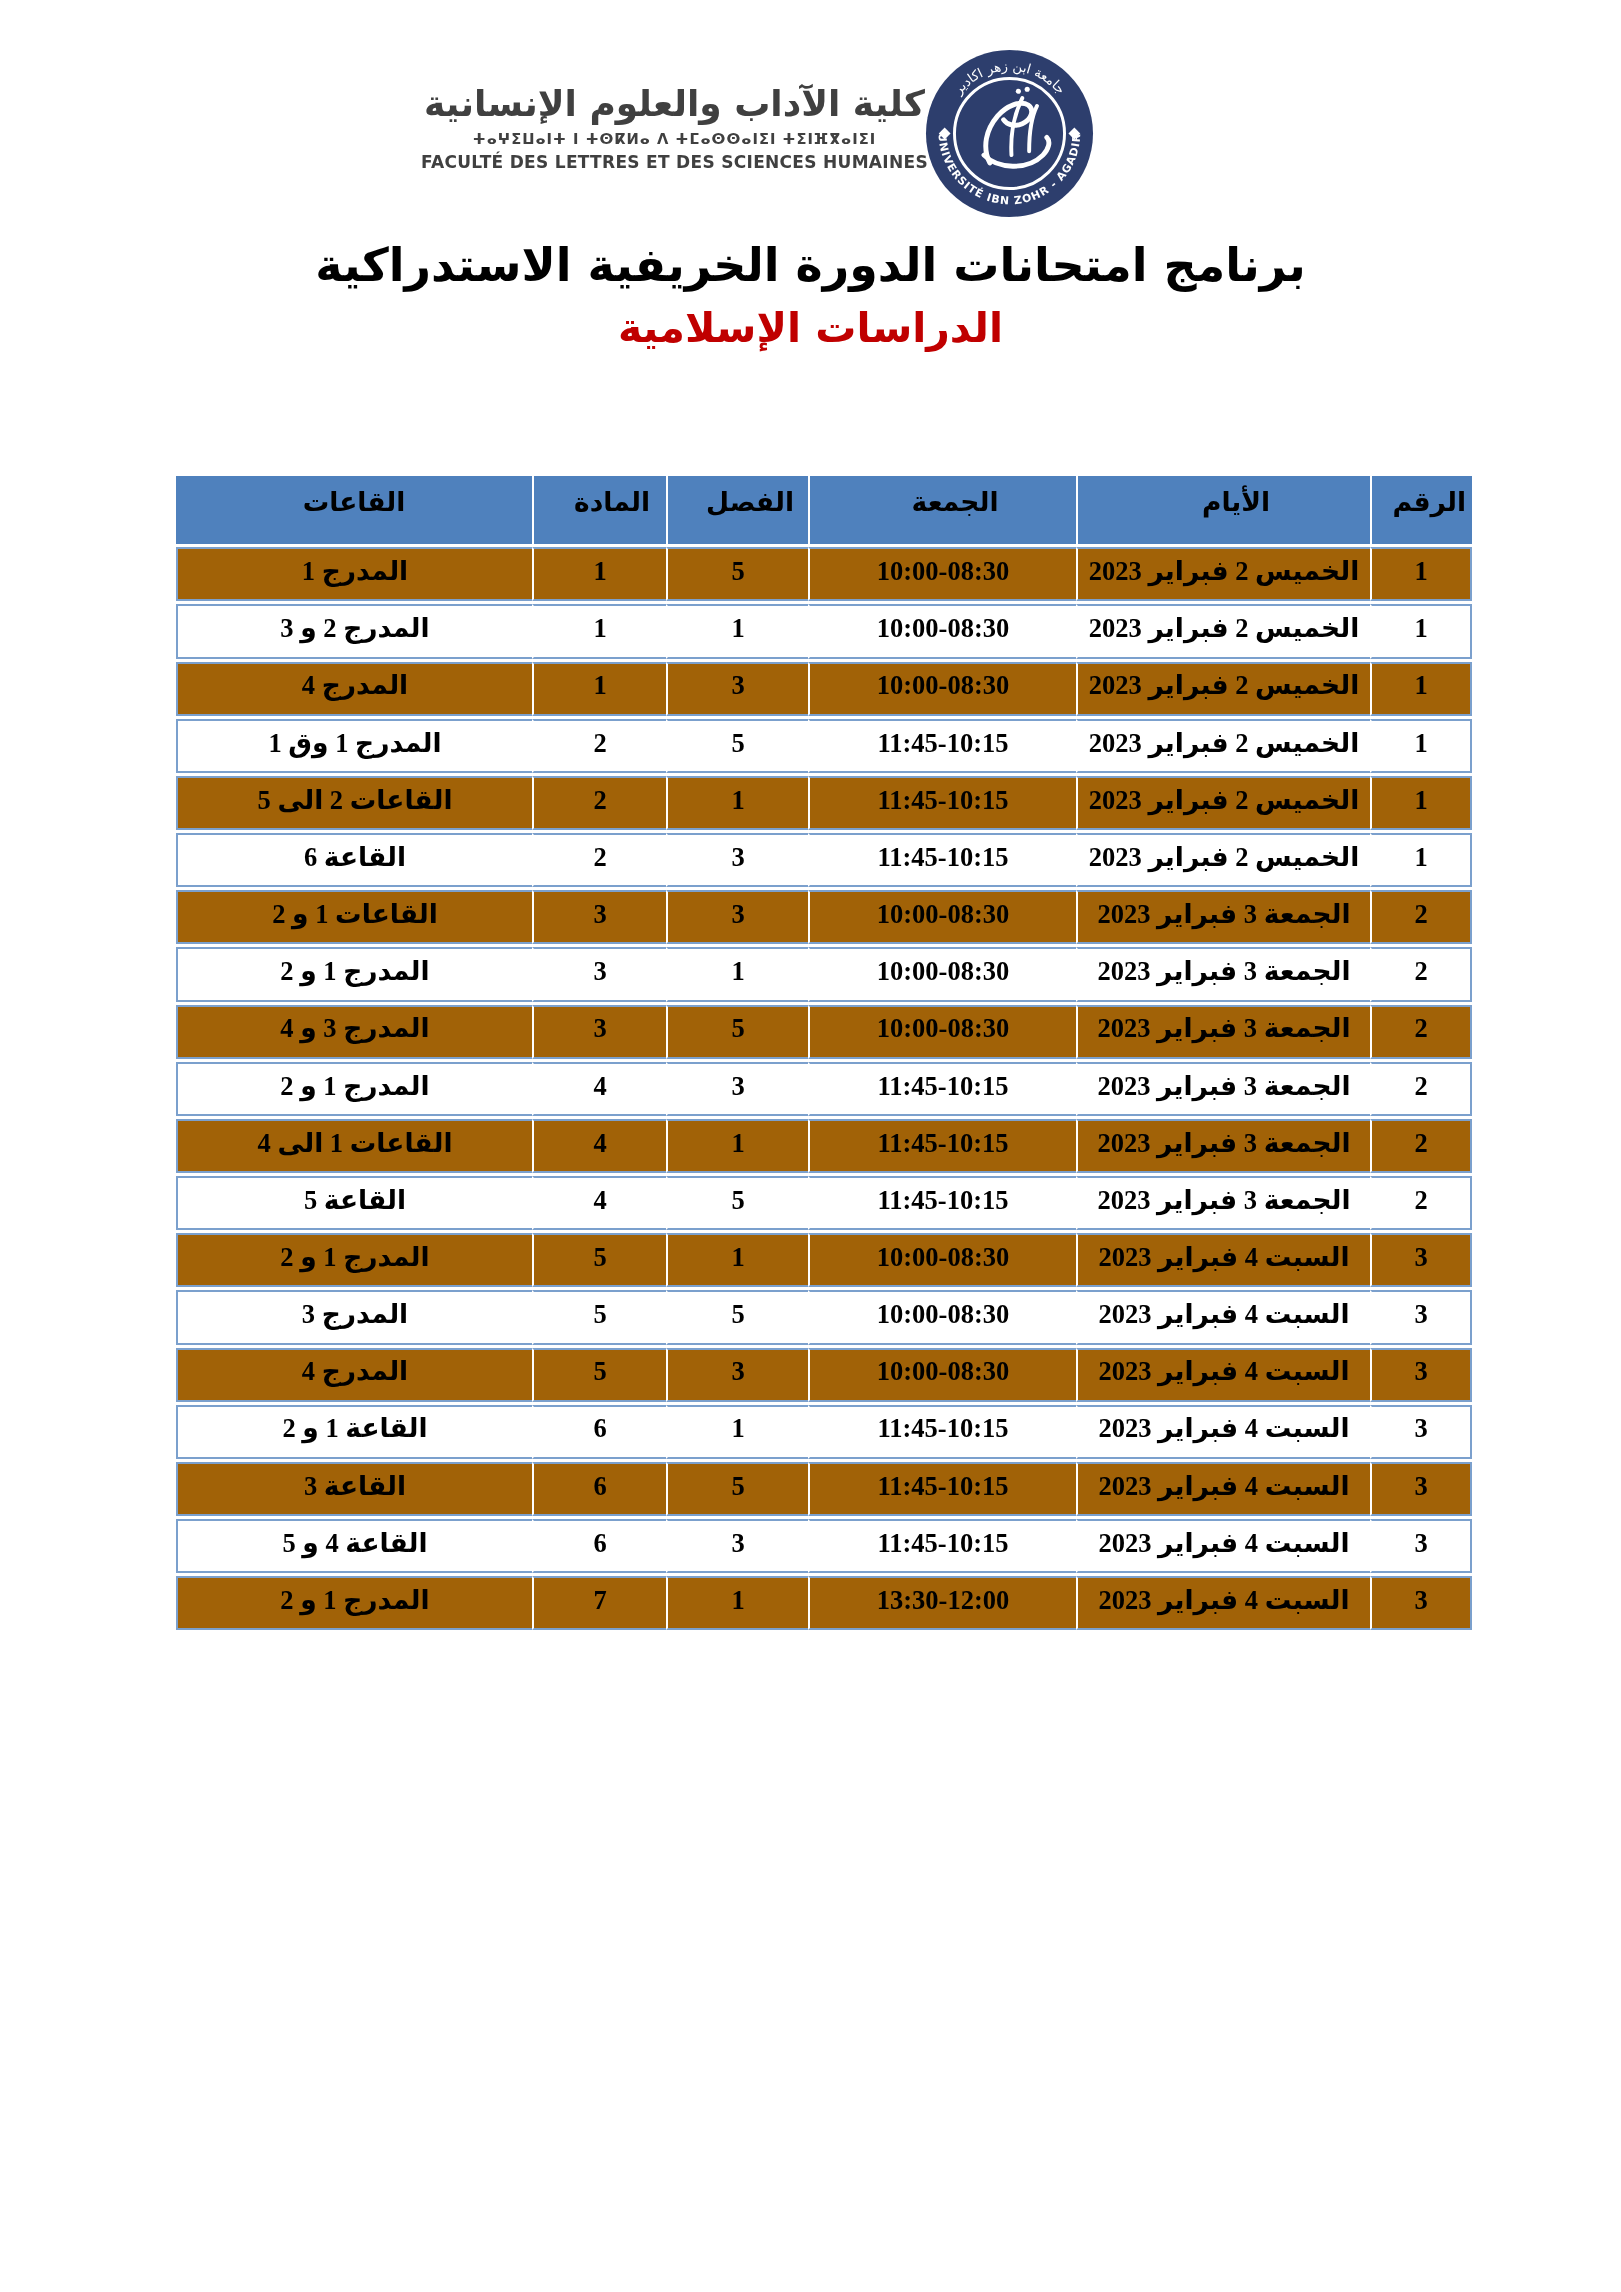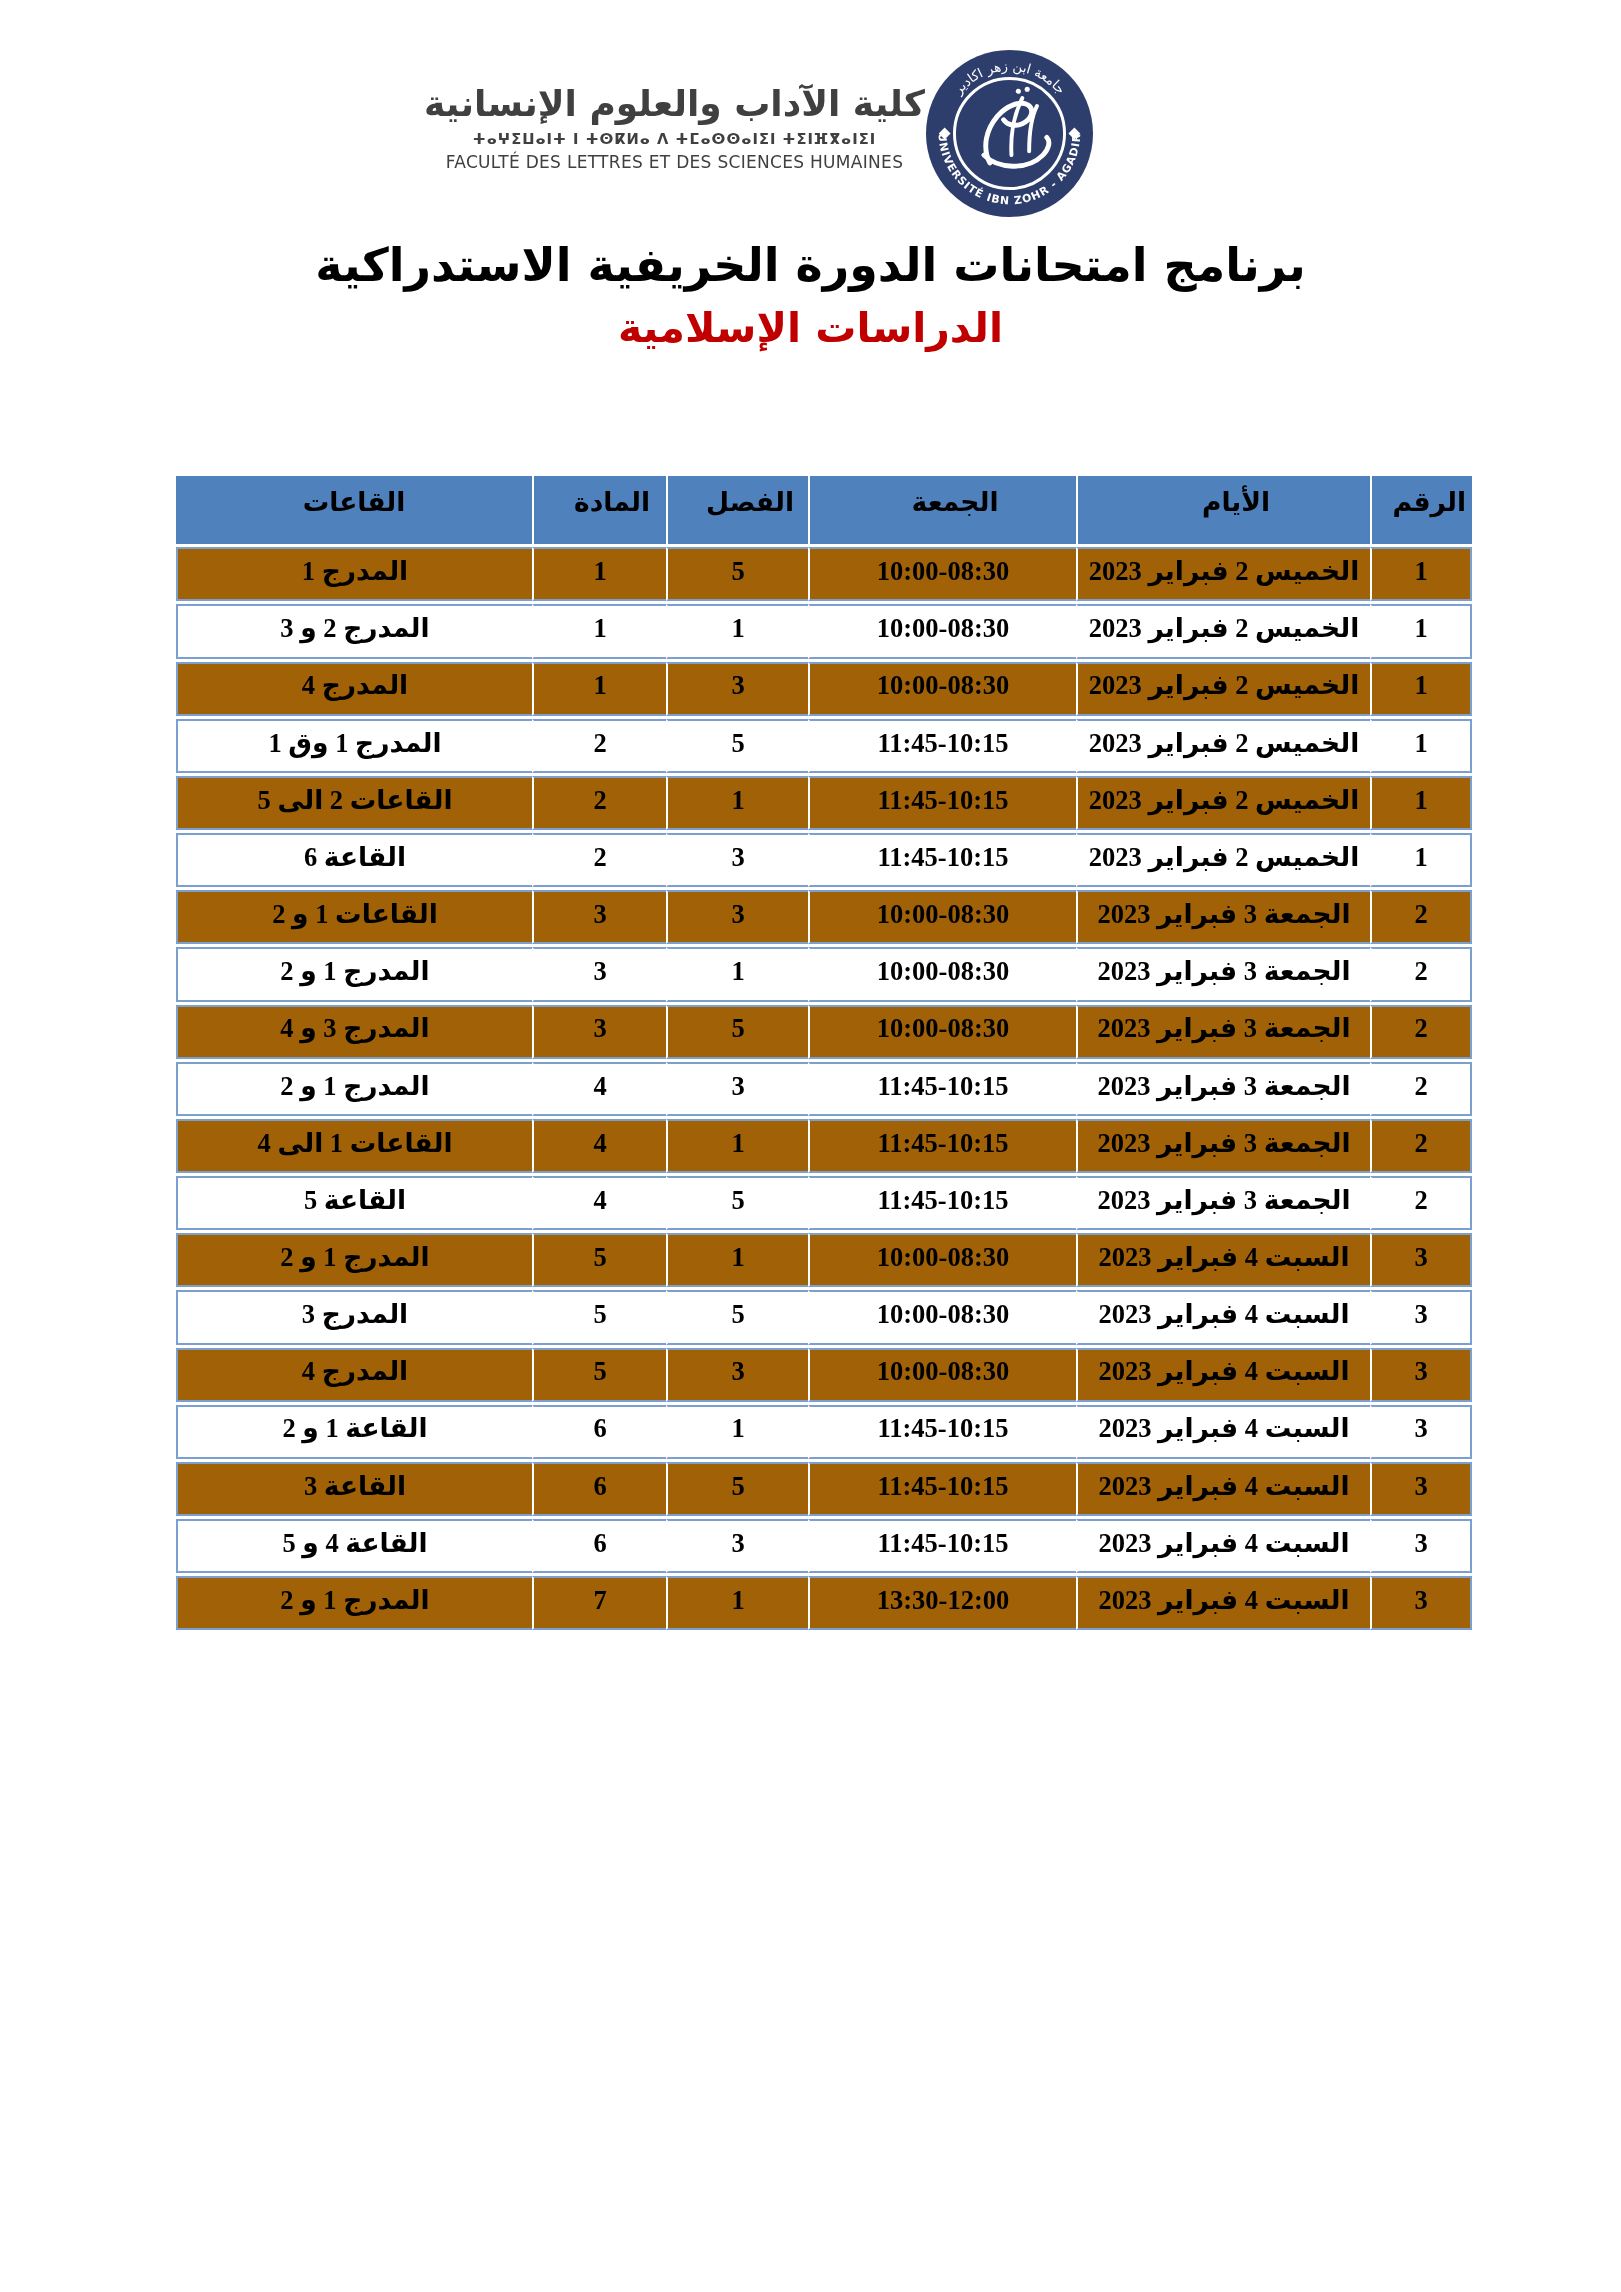--- a/index.html
+++ b/index.html
@@ -11,21 +11,21 @@
     overflow:hidden;
   }
 
   
   .org-text {
     position:absolute; left:400px; top:84px; width:549px;
     text-align:center; color:#404040;
   }
   .org-ar  { font-size:36px; font-weight:700; line-height:1.12; direction:rtl; }
   .org-tif { font-size:14.7px; font-weight:700; letter-spacing:1px; margin-top:5.9px; }
-  .org-fr  { font-size:17px; font-weight:400; margin-top:4.9px; letter-spacing:0.3px; }
+  .org-fr  { font-size:17px; font-weight:700; margin-top:4.9px; letter-spacing:0.3px; }
 
   .logo-wrap { position:absolute; left:925px; top:49px; width:169px; height:169px; }
 
   
   .title-block { position:absolute; top:225px; left:0; width:100%; text-align:center; color:#000;margin-top:13px; }
   .title-1 { font-size:46px; font-weight:700; direction:rtl; }
   .title-2 { font-size:44px; font-weight:700; margin-top:5.9px; }
   .title-3 { font-size:41px; font-weight:700; margin-top:11.8px; color:#c00000; direction:rtl; }
 
   

